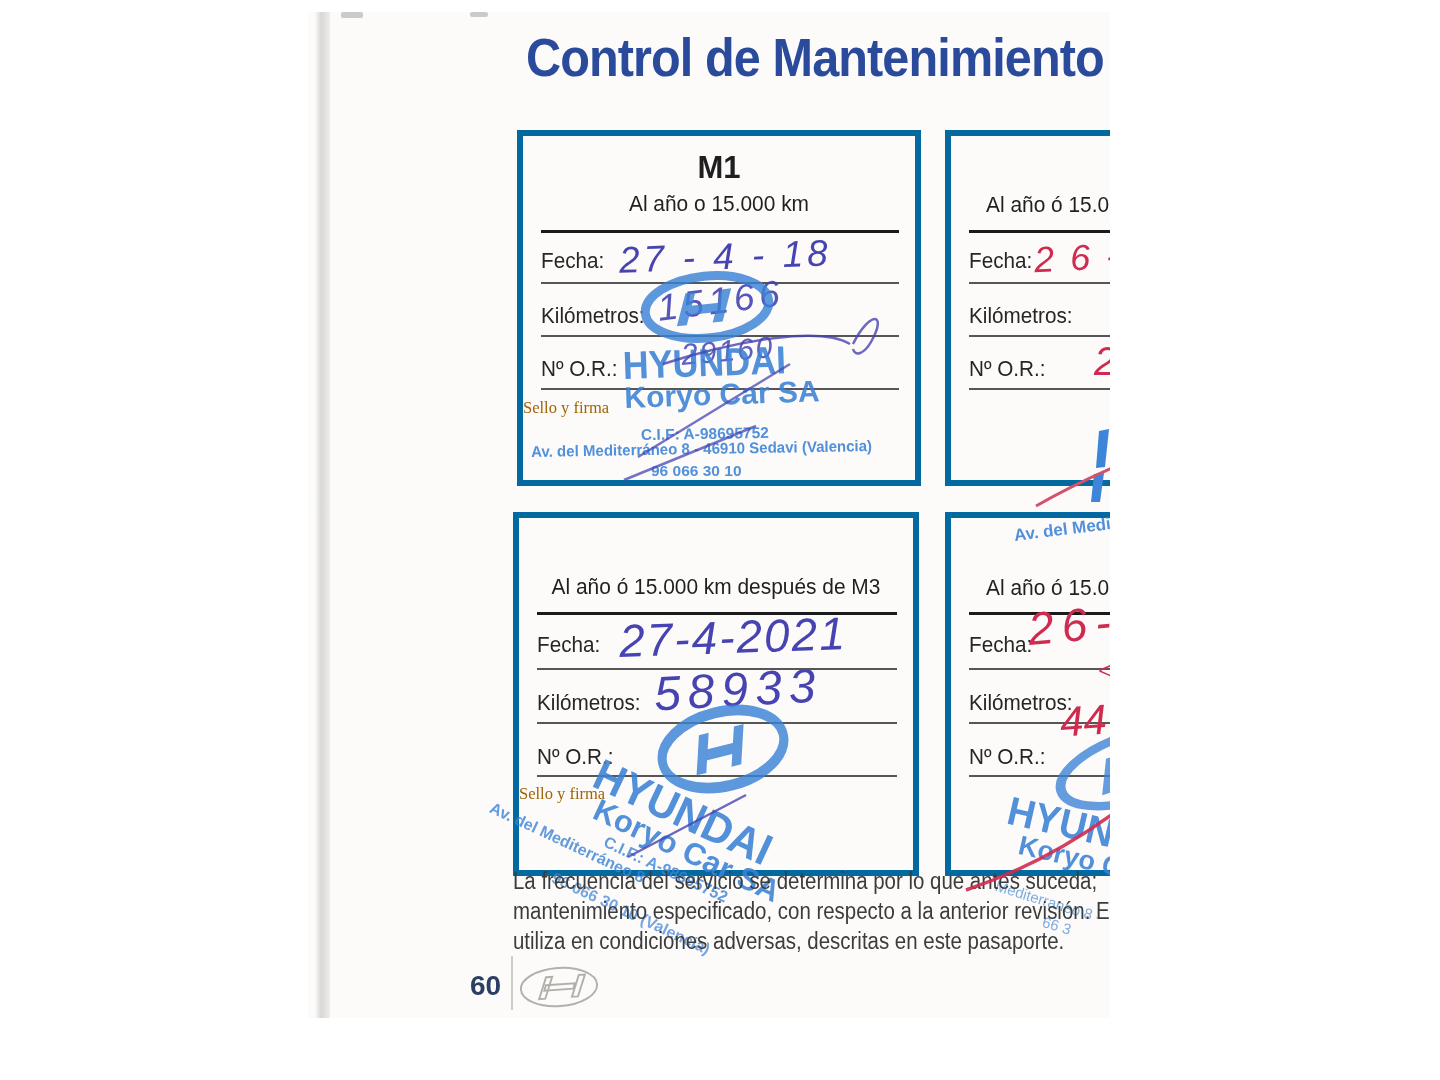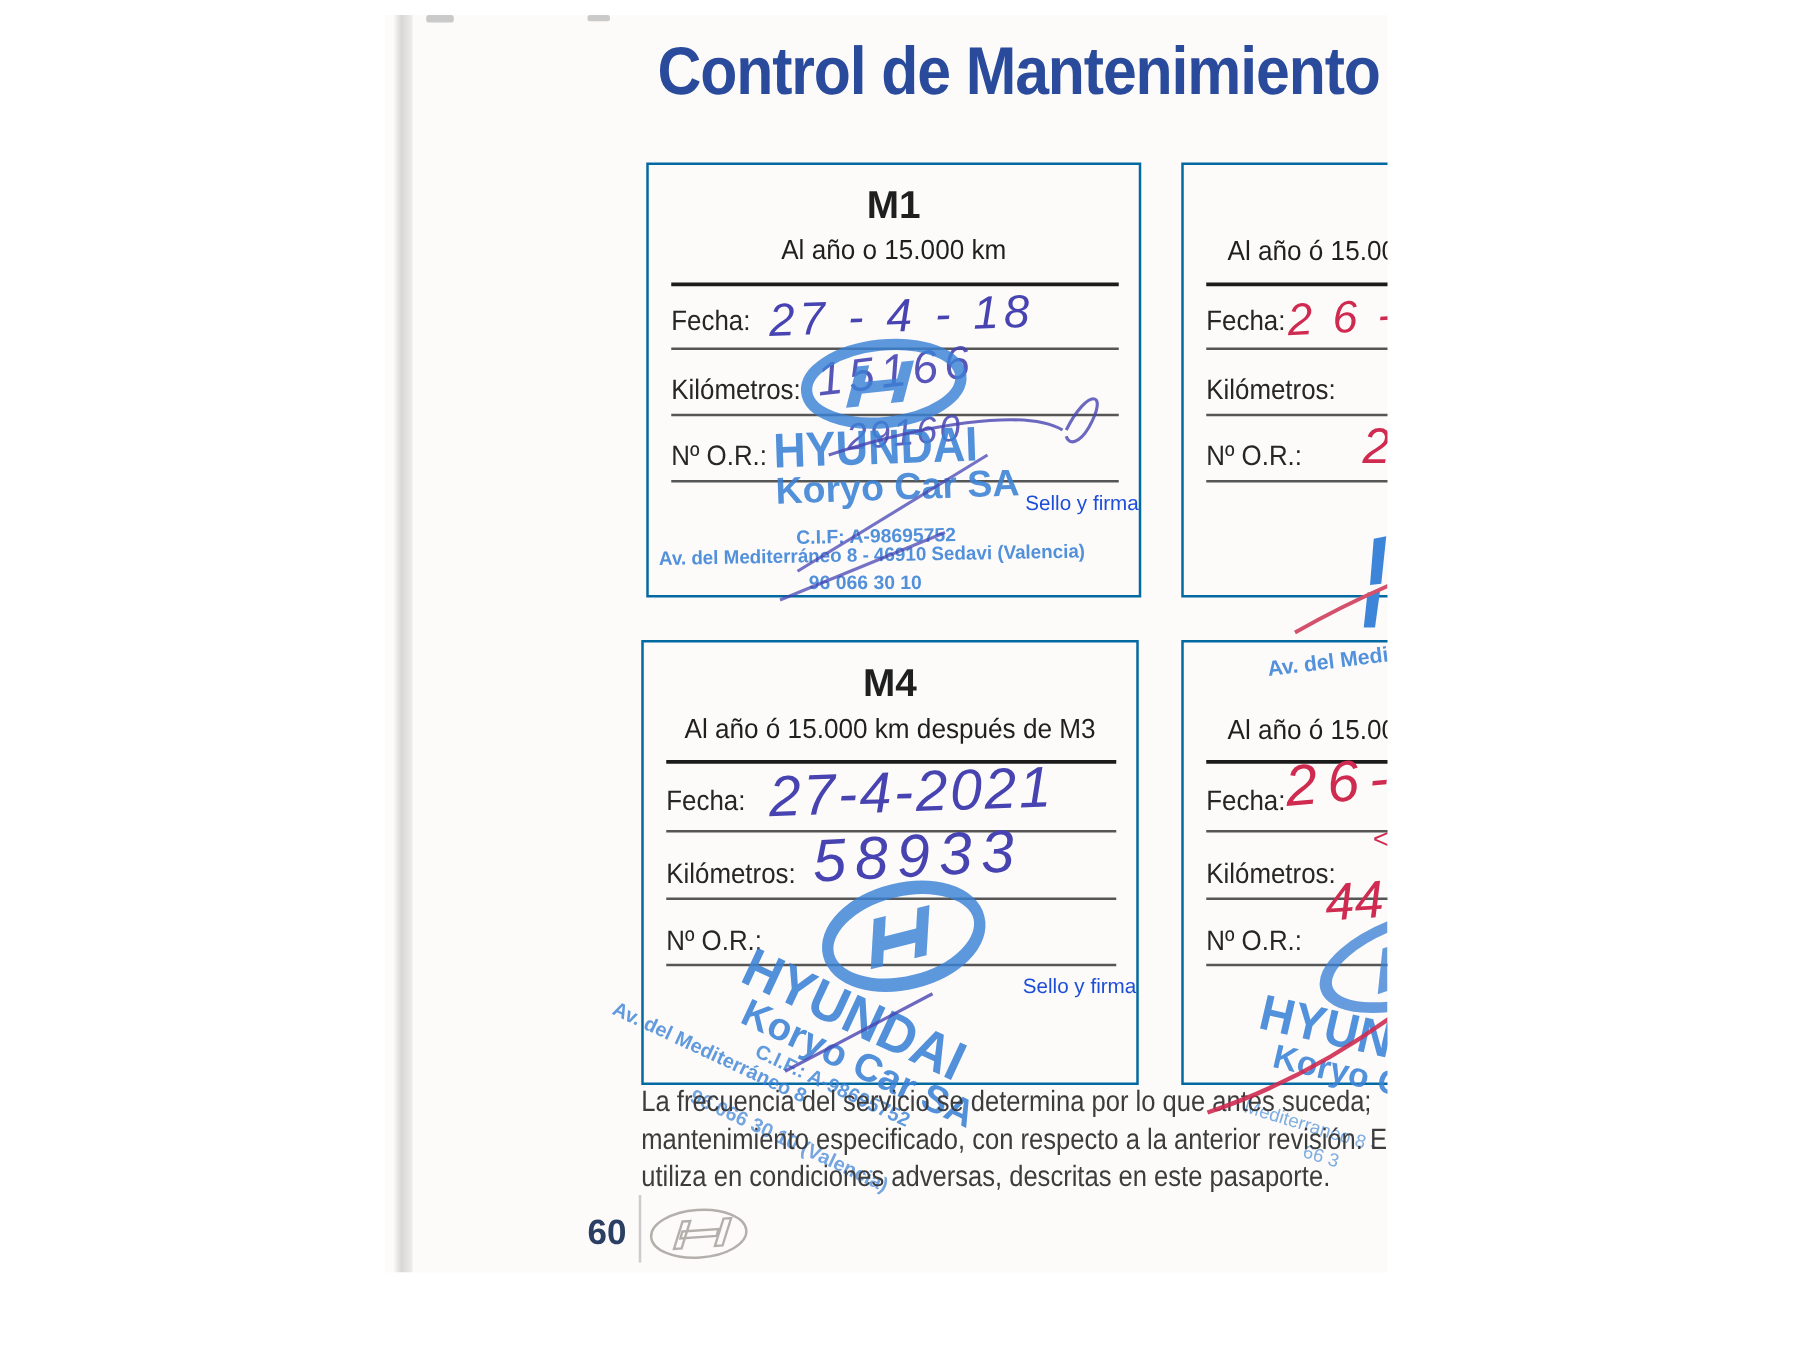--- a/index.html
+++ b/index.html
@@ -4,30 +4,30 @@
 <style>
   html,body{margin:0;padding:0;background:#fff;}
   .stage{position:relative;width:1440px;height:1080px;background:#ffffff;overflow:hidden;
          font-family:"Liberation Sans", sans-serif;}
   .scan{position:absolute;left:308px;top:12px;width:802px;height:1006px;background:#fcfbfa;overflow:hidden;}
   .page-edge{position:absolute;left:6px;top:0;width:16px;height:100%;
              background:linear-gradient(to right,#ffffff,#d9d7d5 45%,#efedec);}
   .streak{position:absolute;background:#9a9a9a;opacity:.5;border-radius:2px;}
   .title{position:absolute;left:218px;top:14px;font-size:54px;font-weight:700;color:#2a4a9c;
          white-space:nowrap;transform:scaleX(.9);transform-origin:left top;letter-spacing:-1px;}
-  .box{position:absolute;border:2px solid #0369a1;}
+  .box{position:absolute;border:6px solid #0369a1;}
   .bt{position:absolute;left:0;right:0;text-align:center;font-weight:700;font-size:31px;color:#1f1f1f;}
   .bs{position:absolute;left:0;right:0;text-align:center;font-size:22px;color:#1f1f1f;
       transform:scaleX(.95);transform-origin:center top;white-space:nowrap;}
   .bs-left{position:absolute;font-size:22px;color:#1f1f1f;white-space:nowrap;transform:scaleX(.95);transform-origin:left top;}
   .rule{position:absolute;height:3px;background:#1b1b1b;}
   .uline{position:absolute;height:2px;background:#565656;}
   .lab{position:absolute;font-size:22.5px;color:#262626;white-space:nowrap;
        transform:scaleX(.92);transform-origin:left top;}
-  .sello{position:absolute;left:0;right:0;text-align:right;font-size:16.5px;color:#1d4ed8;}
+  .sello{position:absolute;left:0;right:0;text-align:left;font-size:16.5px;color:#a16207;font-family:Liberation Serif, serif;}
   .hand{position:absolute;font-style:italic;color:#4744b2;white-space:nowrap;line-height:1;}
   .handr{position:absolute;font-style:italic;color:#cf2b50;white-space:nowrap;line-height:1;}
   .stamp{position:absolute;color:#3b82d6;font-weight:700;white-space:nowrap;opacity:.88;line-height:1;}
   .para{position:absolute;font-size:23.5px;color:#3c3c3c;white-space:nowrap;
         transform:scaleX(.87);transform-origin:left top;}
   .pageno{position:absolute;left:470px;top:970px;font-size:28px;font-weight:600;color:#2a3f63;}
   .fdiv{position:absolute;left:511px;top:956px;width:2px;height:54px;background:#cccccc;}
   .wm{position:absolute;left:355px;top:1000px;width:730px;text-align:center;font-size:80px;font-weight:800;
       letter-spacing:-3.5px;color:#151515;white-space:nowrap;line-height:1;}
   .wm .blue{color:#2d9cdb;}
@@ -76,21 +76,20 @@
       <div class="lab" style="left:18px;top:167px">Kilómetros:</div>
       <div class="uline" style="left:18px;right:0;top:199px"></div>
       <div class="lab" style="left:18px;top:220px">Nº O.R.:</div>
       <div class="uline" style="left:18px;right:0;top:252px"></div>
 
       <div class="handr" style="left:83px;top:104px;font-size:36px;letter-spacing:3px;transform:rotate(-3deg)">2 6 -</div>
       <div class="handr" style="left:143px;top:205px;font-size:40px">2</div>
     </div>
 
     <div class="box" style="left:205px;top:500px;width:394px;height:352px">
-      <div class="bt" style="top:15px">M4</div>
       <div class="bs" style="top:56px">Al año ó 15.000 km después de M3</div>
       <div class="rule" style="left:18px;right:16px;top:94px"></div>
       <div class="lab" style="left:18px;top:114px">Fecha:</div>
       <div class="uline" style="left:18px;right:16px;top:150px"></div>
       <div class="lab" style="left:18px;top:172px">Kilómetros:</div>
       <div class="uline" style="left:18px;right:16px;top:204px"></div>
       <div class="lab" style="left:18px;top:226px">Nº O.R.:</div>
       <div class="uline" style="left:18px;right:16px;top:257px"></div>
       <div class="sello" style="top:266px">Sello y firma</div>
 

